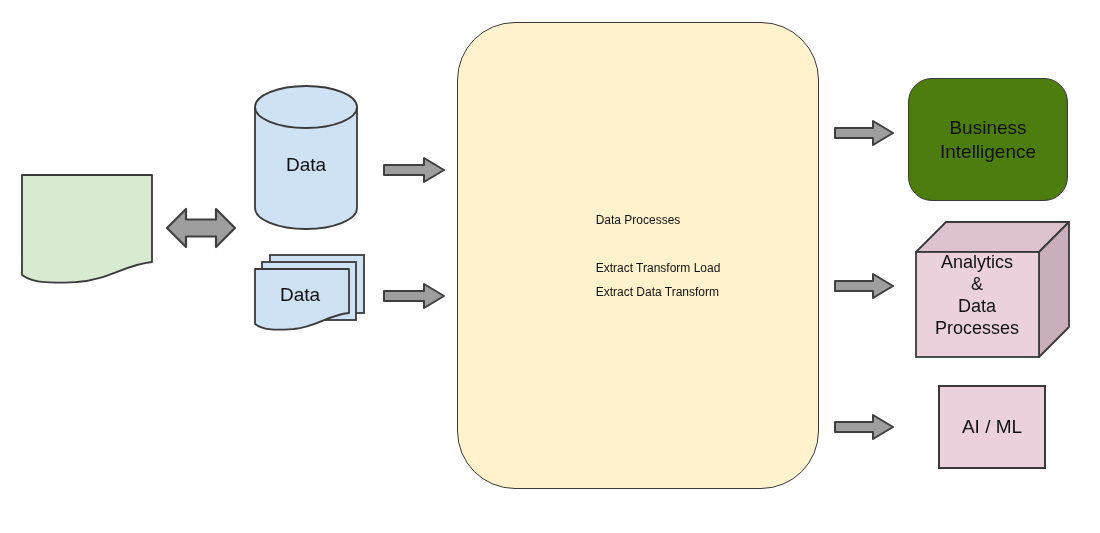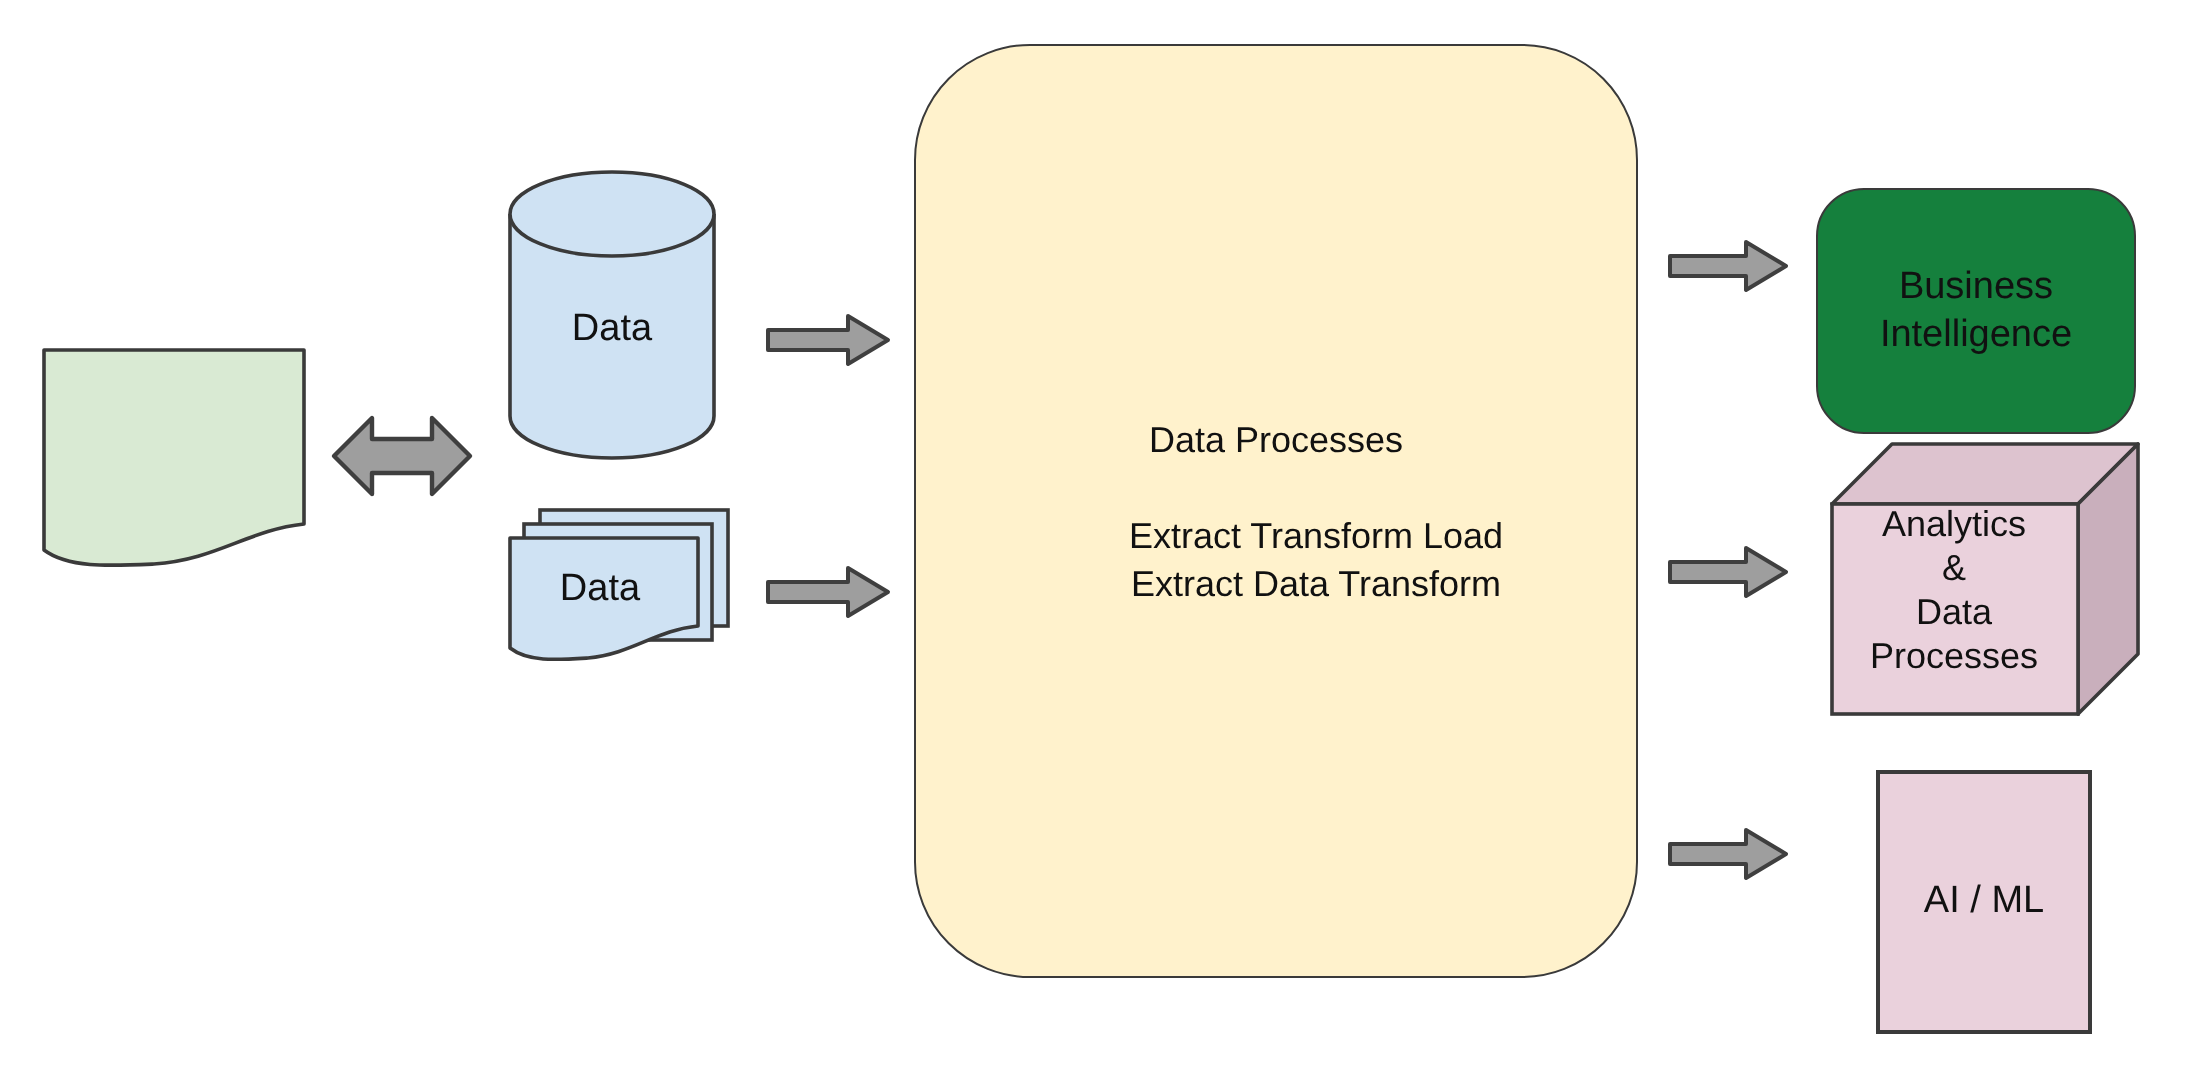--- a/index.html
+++ b/index.html
@@ -13,35 +13,35 @@
     font-size:19px;line-height:24px;color:#111111;pointer-events:none;
   }
   .shape-svg{display:block;}
   
   .process-box{
     left:457px;top:22px;width:362px;height:467px;
     background:#fff2cc;border:1.6px solid #3a3a3a;border-radius:58px;
     display:flex;flex-direction:column;align-items:center;justify-content:center;
     box-sizing:border-box;
   }
-  .process-box .group{text-align:center;font-size:18px;line-height:24px;}
+  .process-box .group{font-size:12px;line-height:24px;}
   .process-box .group+.group{margin-top:24px;margin-left:40px;}
   .process-box span{display:block;}
   
   .bi-box{
     left:908px;top:78px;width:160px;height:123px;
-    background:#15803d;border:1.6px solid #3a3a3a;border-radius:24px;
+    background:#4d7c0f;border:1.6px solid #3a3a3a;border-radius:24px;
     box-sizing:border-box;
     display:flex;flex-direction:column;align-items:center;justify-content:center;
-    text-align:center;font-size:19px;line-height:24px;margin-top:16px;
+    text-align:center;font-size:19px;line-height:24px;
   }
   .bi-box span{display:block;}
   
   .aiml-box{
-    left:938px;top:385px;width:108px;height:132px;
+    left:938px;top:385px;width:108px;height:84px;
     background:#ead1dc;border:2px solid #3a3a3a;box-sizing:border-box;
     display:flex;align-items:center;justify-content:center;
     text-align:center;font-size:19px;
   }
   
   .cube-label{
     left:915px;top:252px;width:124px;height:86px;
     display:flex;flex-direction:column;align-items:center;justify-content:center;
     text-align:center;font-size:18px;line-height:22px;
   }

